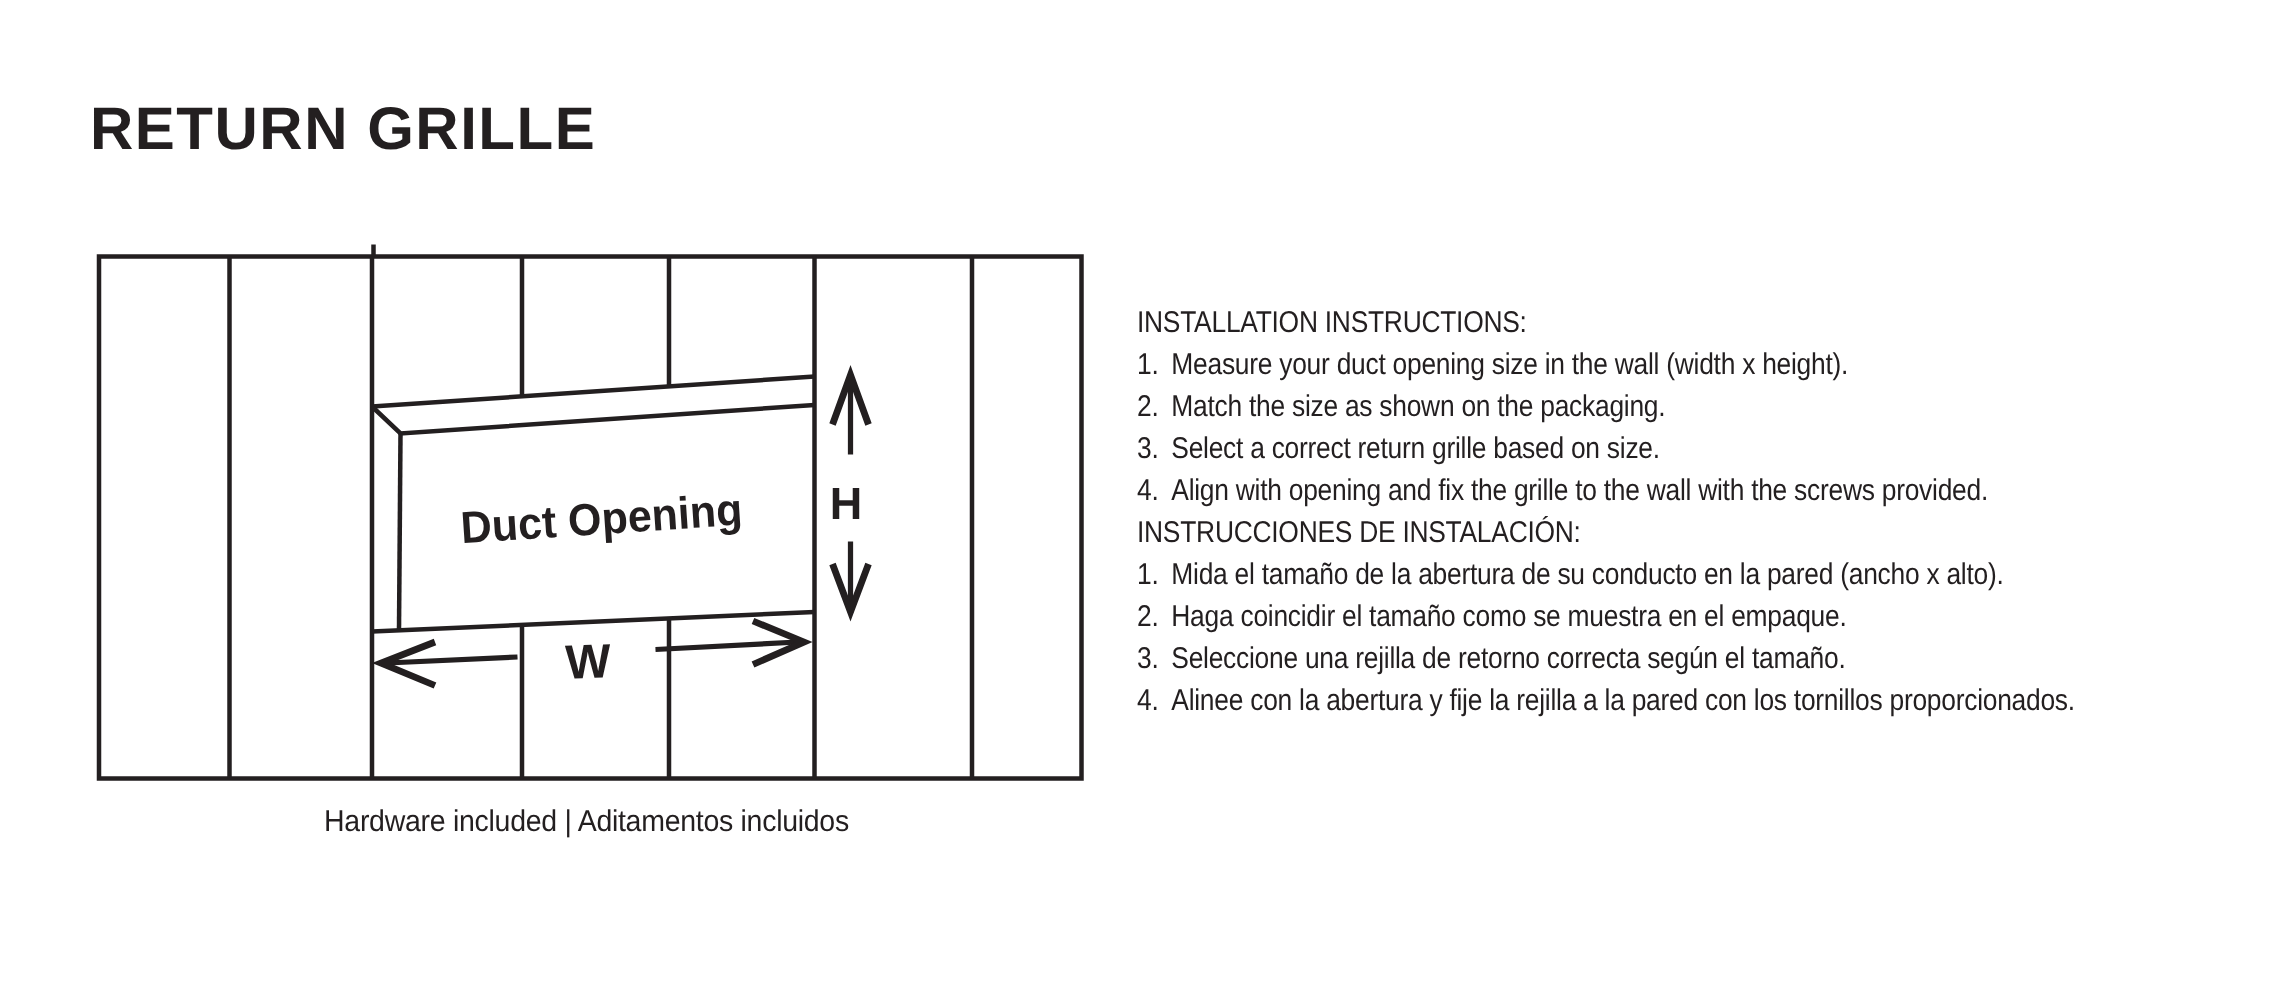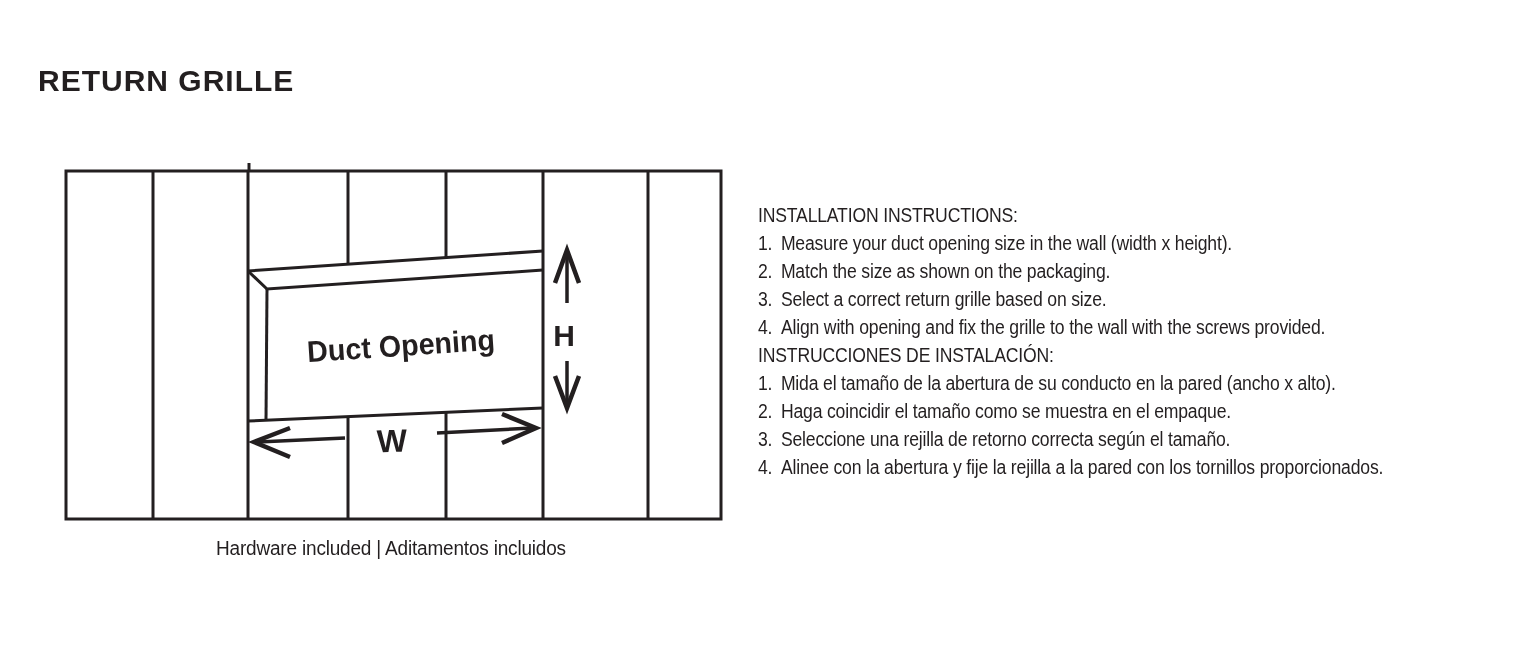--- a/index.html
+++ b/index.html
@@ -2,22 +2,22 @@
 <html><head>
 <meta charset="utf-8">
 <style>
   html,body{margin:0;padding:0}
   body{
     width:1522px;height:659px;position:relative;overflow:hidden;
     background:#ffffff;color:#231f20;
     font-family:"Liberation Sans",sans-serif;
   }
   .page-title{
-    position:absolute;left:38px;top:64px;
-    font-size:30px;font-weight:600;letter-spacing:1px;color:#231f20;
+    position:absolute;left:60px;top:64px;
+    font-size:40px;font-weight:600;letter-spacing:1px;color:#231f20;
   }
   .diagram-svg{position:absolute;left:60px;top:160px;width:680px;height:400px}
   .diagram-svg text{font-family:"Liberation Sans",sans-serif;fill:#231f20}
   .diagram-caption{
     position:absolute;left:60px;top:537px;width:662px;text-align:center;
     font-size:20px;letter-spacing:-0.2px;color:#231f20;
     transform:scaleX(0.95);transform-origin:50% 0;white-space:nowrap;
   }
   .instructions{
     position:absolute;left:758px;top:201px;

